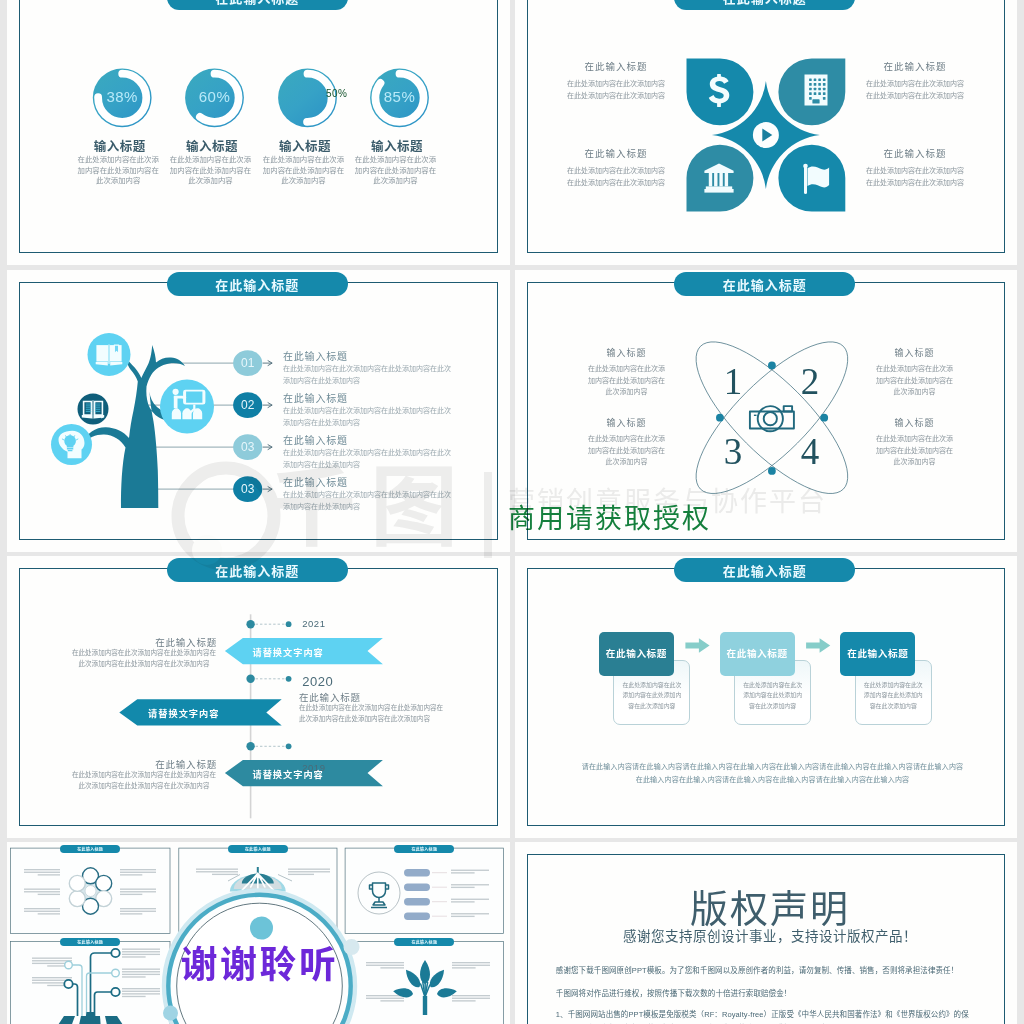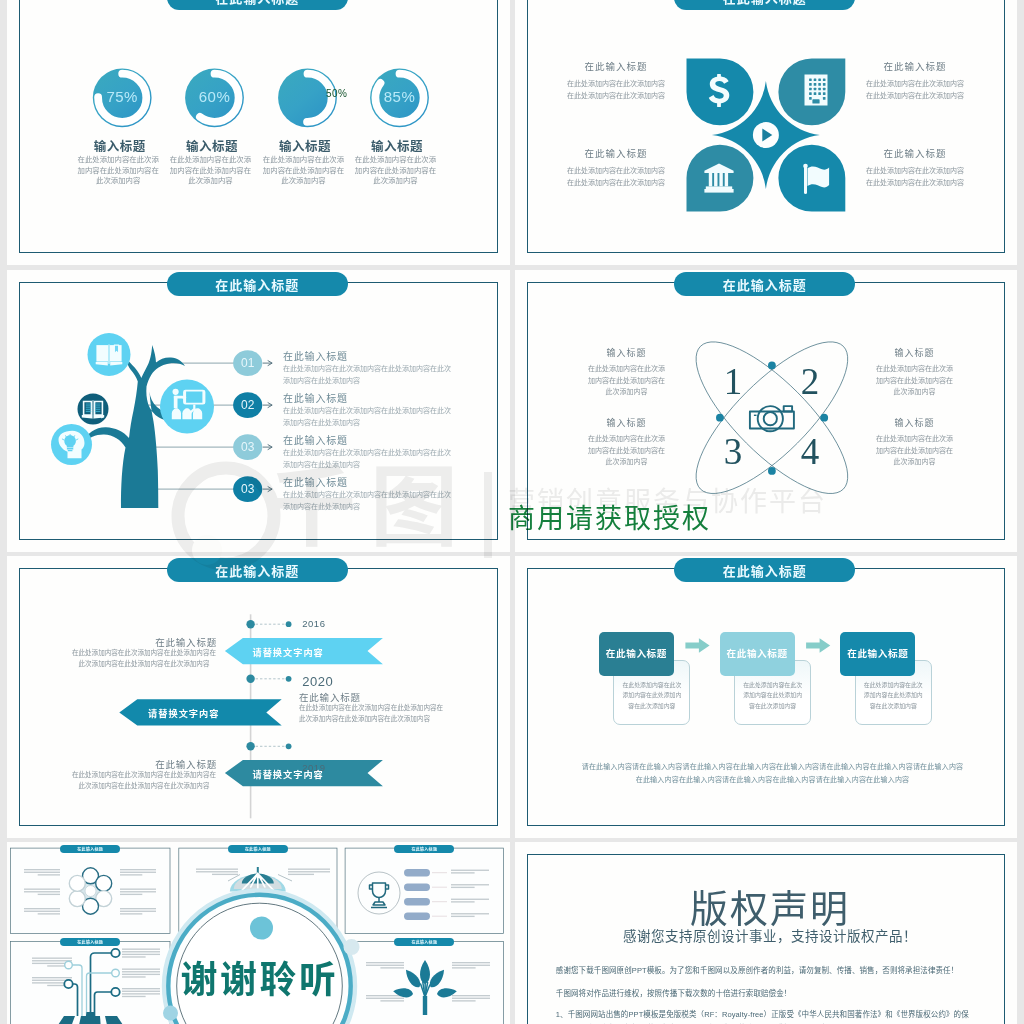--- a/index.html
+++ b/index.html
@@ -67,21 +67,21 @@
 </g>
 <g>
 <circle cx="300.5" cy="114.8" r="29.4" fill="url(#dg2)"></circle>
 <circle cx="300.5" cy="114.8" r="24.1" fill="none" stroke="#ffffff" stroke-width="7.8" stroke-linecap="round" stroke-dasharray="75.71 77.71" transform="rotate(-90 300.5 114.8)"></circle>
 </g>
 <g>
 <circle cx="392.5" cy="114.8" r="29.4" fill="url(#dg3)"></circle>
 <circle cx="392.5" cy="114.8" r="24.1" fill="none" stroke="#ffffff" stroke-width="7.8" stroke-linecap="round" stroke-dasharray="128.71 24.71" transform="rotate(-90 392.5 114.8)"></circle>
 </g>
 </svg>
-<div style="position:absolute;left:75.2px;top:104.8px;width:80px;text-align:center;color:#b8e9f8;font-size:15px;letter-spacing:0.5px;">75%</div>
+<div style="position:absolute;left:75.2px;top:104.8px;width:80px;text-align:center;color:#b8e9f8;font-size:15px;letter-spacing:0.5px;">38%</div>
 <div style="position:absolute;left:57.7px;top:152.8px;width:110px;text-align:center;font-size:12.5px;" class="ttl">输入标题</div>
 <div style="position:absolute;left:70.2px;top:171.8px;width:82px;text-align:center;color:#8a969e;font-size:7.4px;line-height:10.7px;">在此处添加内容在此次添加内容在此处添加内容在此次添加内容</div>
 <div style="position:absolute;left:167.5px;top:104.8px;width:80px;text-align:center;color:#b8e9f8;font-size:15px;letter-spacing:0.5px;">60%</div>
 <div style="position:absolute;left:150.0px;top:152.8px;width:110px;text-align:center;font-size:12.5px;" class="ttl">输入标题</div>
 <div style="position:absolute;left:162.5px;top:171.8px;width:82px;text-align:center;color:#8a969e;font-size:7.4px;line-height:10.7px;">在此处添加内容在此次添加内容在此处添加内容在此次添加内容</div>
 <div style="position:absolute;left:260.5px;top:104.8px;width:80px;text-align:right;color:#14532d;font-size:10px;letter-spacing:0.5px;">50%</div>
 <div style="position:absolute;left:243.0px;top:152.8px;width:110px;text-align:center;font-size:12.5px;" class="ttl">输入标题</div>
 <div style="position:absolute;left:255.5px;top:171.8px;width:82px;text-align:center;color:#8a969e;font-size:7.4px;line-height:10.7px;">在此处添加内容在此次添加内容在此处添加内容在此次添加内容</div>
 <div style="position:absolute;left:352.5px;top:104.8px;width:80px;text-align:center;color:#b8e9f8;font-size:15px;letter-spacing:0.5px;">85%</div>
 <div style="position:absolute;left:335.0px;top:152.8px;width:110px;text-align:center;font-size:12.5px;" class="ttl">输入标题</div>
@@ -290,21 +290,21 @@
 <path fill="#5ed2f2" d="M 235.9 81.9 L 375.9 81.9 L 360.5 95.0 L 375.9 108.2 L 235.9 108.2 L 217.9 95.0 Z"></path>
 <circle cx="243.6" cy="122.8" r="4.2" fill="#2d8aa0"></circle>
 <line x1="248.6" y1="122.8" x2="279.6" y2="122.8" stroke="#9fb6bf" stroke-width="0.8" stroke-dasharray="2.4 2"></line>
 <circle cx="281.6" cy="122.8" r="2.9" fill="#2d8aa0"></circle>
 <path fill="#1289ab" d="M 130.3 143.3 L 274.7 143.3 L 259.3 156.4 L 274.7 169.6 L 130.3 169.6 L 112.3 156.4 Z"></path>
 <circle cx="243.6" cy="190.3" r="4.2" fill="#2d8aa0"></circle>
 <line x1="248.6" y1="190.3" x2="279.6" y2="190.3" stroke="#9fb6bf" stroke-width="0.8" stroke-dasharray="2.4 2"></line>
 <circle cx="281.6" cy="190.3" r="2.9" fill="#2d8aa0"></circle>
 <path fill="#2d8aa0" d="M 235.9 204.0 L 375.9 204.0 L 360.5 217.1 L 375.9 230.3 L 235.9 230.3 L 217.9 217.1 Z"></path>
 </svg>
-<div style="position:absolute;left:295.3px;top:62.2px;color:#4b6b78;font-size:9.5px;letter-spacing:0.5px;">2016</div>
+<div style="position:absolute;left:295.3px;top:62.2px;color:#4b6b78;font-size:9.5px;letter-spacing:0.5px;">2021</div>
 <div style="position:absolute;left:236.9px;top:89.4px;width:88.5px;text-align:center;color:#ffffff;font-size:9.2px;font-weight:bold;letter-spacing:1px;">请替换文字内容</div>
 <div style="position:absolute;left:295.3px;top:118px;color:#4b6b78;font-size:13px;letter-spacing:0.5px;">2020</div>
 <div style="position:absolute;left:131.3px;top:150.8px;width:90.9px;text-align:center;color:#ffffff;font-size:9.2px;font-weight:bold;letter-spacing:1px;">请替换文字内容</div>
 <div style="position:absolute;left:295.3px;top:184.3px;color:#4b6b78;font-size:9.5px;letter-spacing:0.5px;margin-top:22px;">2019</div>
 <div style="position:absolute;left:236.9px;top:211.5px;width:88.5px;text-align:center;color:#ffffff;font-size:9.2px;font-weight:bold;letter-spacing:1px;">请替换文字内容</div>
 <div style="position:absolute;left:64.0px;top:79.3px;width:146px;text-align:right;color:#6f7f88;font-size:9.5px;letter-spacing:0.8px;">在此输入标题</div>
 <div style="position:absolute;left:64.0px;top:91.3px;width:146px;text-align:center;color:#8c979e;font-size:6.55px;line-height:11.5px;">在此处添加内容在此次添加内容在此处添加内容在此次添加内容在此处添加内容在此次添加内容</div>
 <div style="position:absolute;left:292.0px;top:134.3px;width:148px;text-align:left;color:#6f7f88;font-size:9.5px;letter-spacing:0.8px;">在此输入标题</div>
 <div style="position:absolute;left:292.0px;top:146.3px;width:148px;text-align:left;color:#8c979e;font-size:6.55px;line-height:11.5px;">在此处添加内容在此次添加内容在此处添加内容在此次添加内容在此处添加内容在此次添加内容</div>
 <div style="position:absolute;left:64.0px;top:201.3px;width:146px;text-align:right;color:#6f7f88;font-size:9.5px;letter-spacing:0.8px;">在此输入标题</div>
@@ -481,21 +481,21 @@
 <div style="position:absolute;left:53.2px;top:96.2px;width:60px;height:7.7px;border-radius:3.9px;background:#1589ab;color:#eafaff;font-size:4.0px;font-weight:bold;display:flex;align-items:center;justify-content:center;letter-spacing:0.3px;">在此输入标题</div>
 <div style="position:absolute;left:387.3px;top:96.2px;width:60px;height:7.7px;border-radius:3.9px;background:#1589ab;color:#eafaff;font-size:4.0px;font-weight:bold;display:flex;align-items:center;justify-content:center;letter-spacing:0.3px;">在此输入标题</div>
 <svg width="503" height="282" viewBox="0 0 503 282" style="position:absolute;left:0;top:0;overflow:visible;">
 <circle cx="252.5" cy="144.0" r="94.5" fill="#fdfefe" stroke="#cfe9f1" stroke-width="6.4"></circle>
 <circle cx="252.5" cy="144.0" r="91.2" fill="none" stroke="#4bacc6" stroke-width="4.4"></circle>
 <circle cx="252.5" cy="144.0" r="82.8" fill="#ffffff" stroke="#3b5560" stroke-width="0.8"></circle>
 <circle cx="254.5" cy="86.0" r="11.5" fill="#6cc3d8"></circle>
 <circle cx="344.5" cy="105.0" r="8.0" fill="#d7e9ef"></circle>
 <circle cx="163.5" cy="171.0" r="7.5" fill="#9fd4e4"></circle>
 </svg>
-<div style="position:absolute;left:162.5px;top:118px;width:180px;text-align:center;color:#0f766e;font-size:37px;font-weight:bold;letter-spacing:2.5px;line-height:42px;">谢谢聆听</div>
+<div style="position:absolute;left:162.5px;top:103px;width:180px;text-align:center;color:#6d28d9;font-size:37px;font-weight:bold;letter-spacing:2.5px;line-height:42px;">谢谢聆听</div>
 </div>
 
 <div class="slide" id="s8" style="left:514.5px;top:842px;width:502.5px;height:282px;">
   <div class="frame"></div>
   <div style="position:absolute;left:15.5px;top:36.0px;width:480px;text-align:center;color:#3f5e6c;font-size:38px;letter-spacing:2px;">版权声明</div>
 <div style="position:absolute;left:15.5px;top:83.0px;width:480px;text-align:center;color:#3f5e6c;font-size:13.5px;letter-spacing:0.5px;">感谢您支持原创设计事业，支持设计版权产品！</div>
 <div style="position:absolute;left:41.3px;top:145.0px;width:428px;color:#4a6875;font-size:7.5px;line-height:14px;letter-spacing:0.1px;">千图网将对作品进行维权，按照传播下载次数的十倍进行索取赔偿金！</div>
 <div style="position:absolute;left:41.3px;top:121.5px;width:428px;color:#4a6875;font-size:7.5px;line-height:14px;letter-spacing:0.1px;">感谢您下载千图网原创PPT模板。为了您和千图网以及原创作者的利益，请勿复制、传播、销售，否则将承担法律责任！</div>
 <div style="position:absolute;left:41.3px;top:166.0px;width:428px;color:#4a6875;font-size:7.5px;line-height:14px;letter-spacing:0.1px;">1、千图网网站出售的PPT模板是免版税类（RF：Royalty-free）正版受《中华人民共和国著作法》和《世界版权公约》的保护，作品的所有权、版权和著作权归千图网所有，您下载的是PPT模板素材使用权。</div>
 </div>

